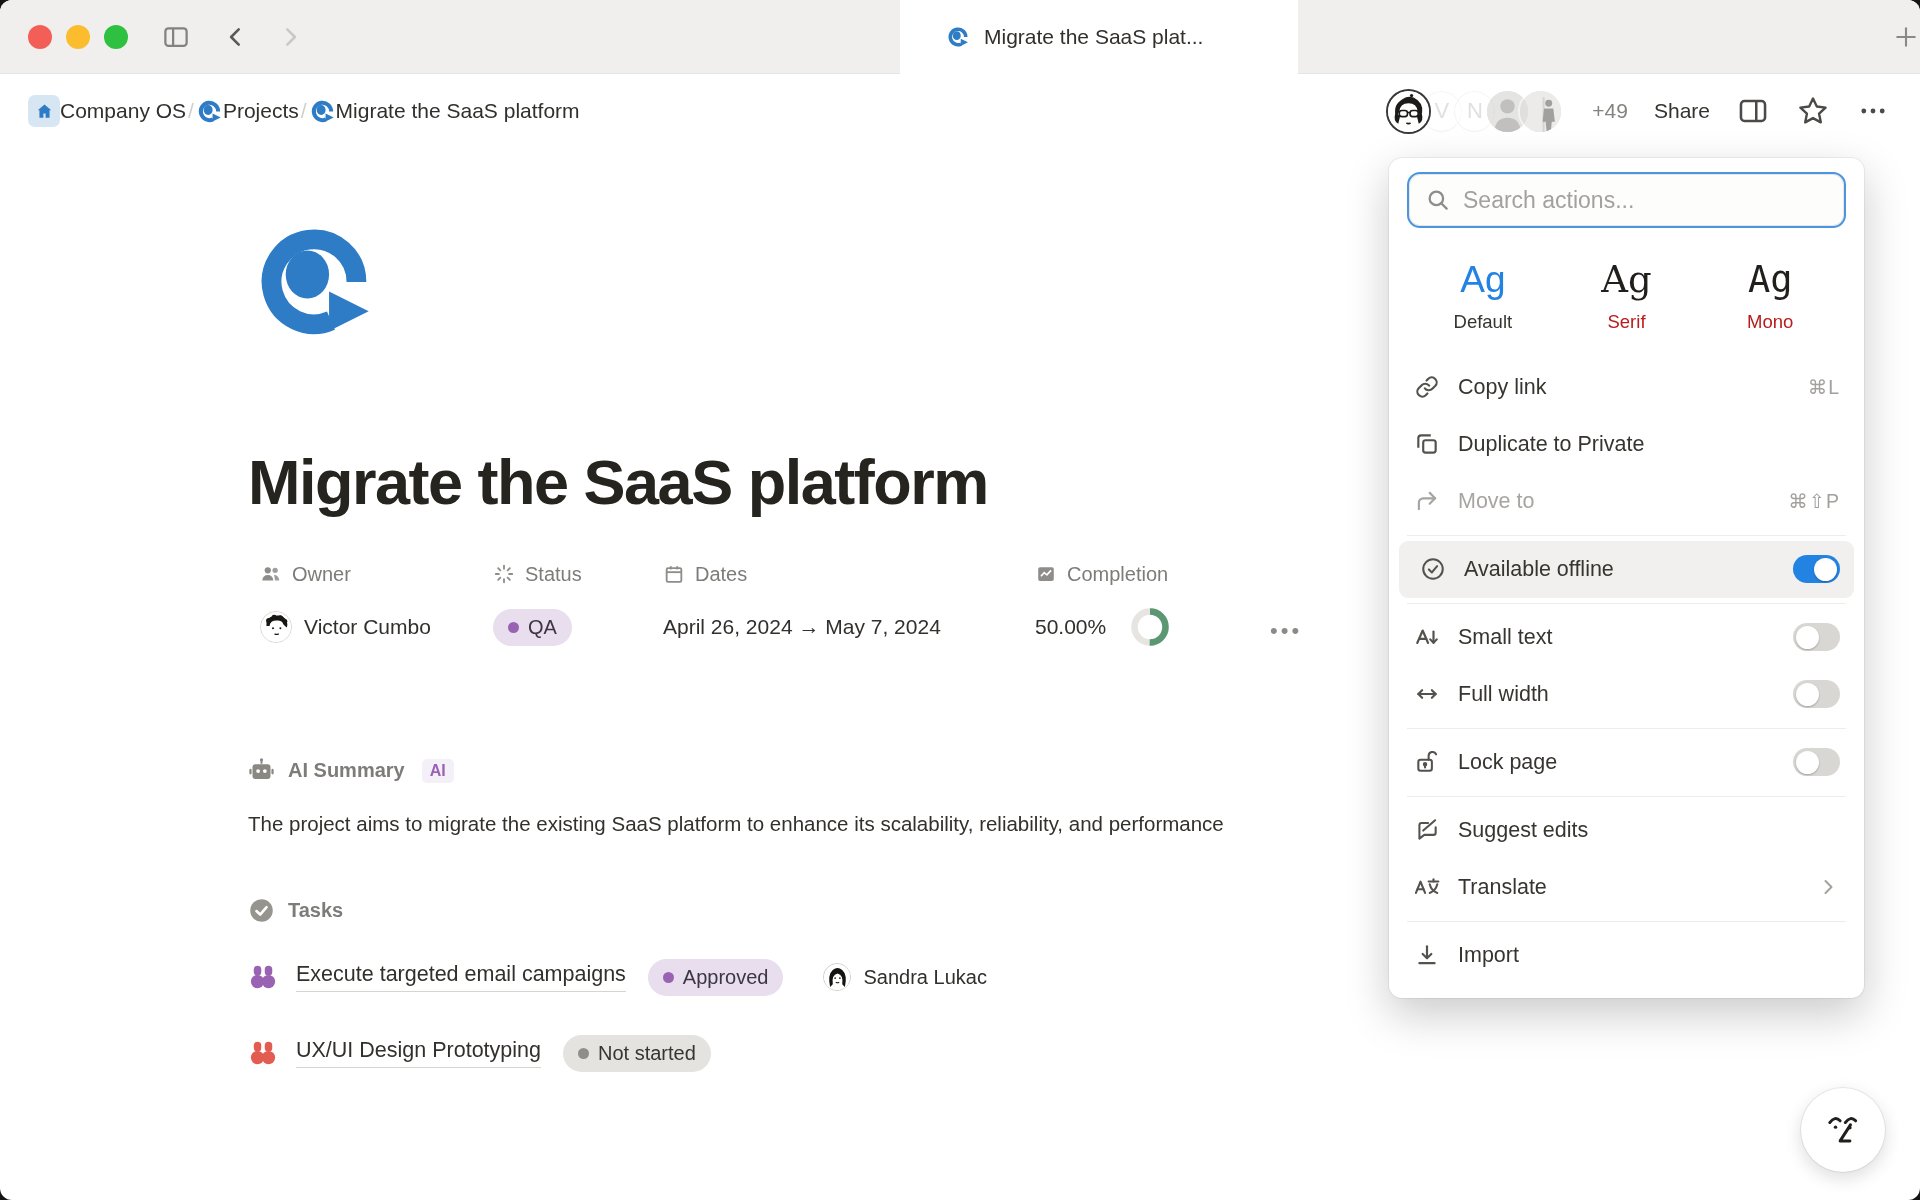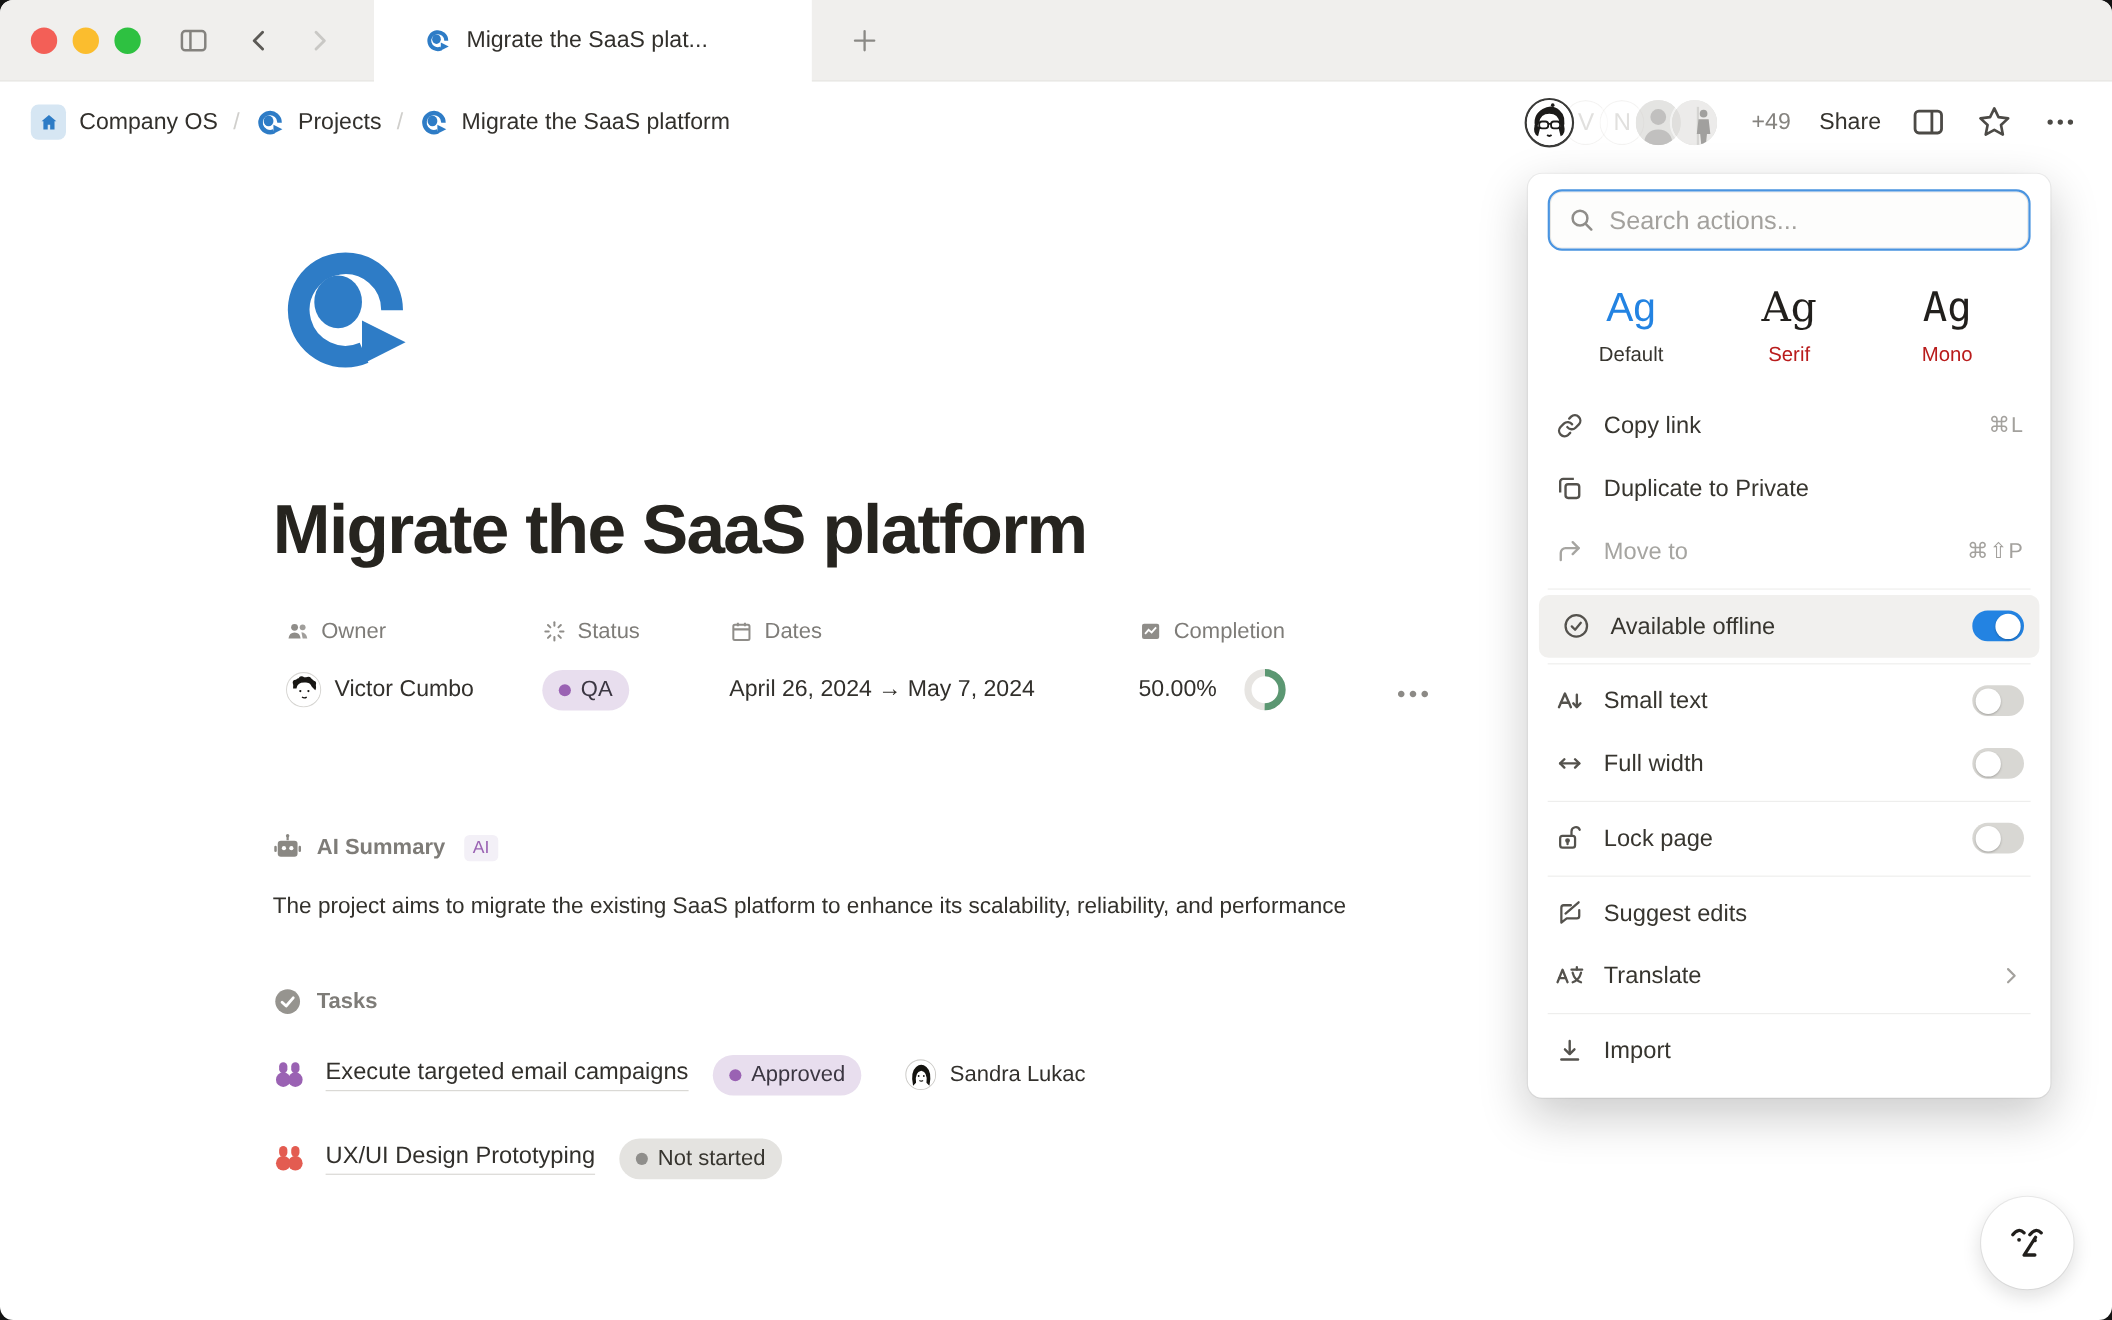--- a/index.html
+++ b/index.html
@@ -1,34 +1,34 @@
 <!DOCTYPE html>
 <html><head>
 <meta charset="utf-8">
 <style>
   * { margin:0; padding:0; box-sizing:border-box; }
   html,body { width:1920px; height:1200px; }
   body { background:#141414; font-family:"Liberation Sans","DejaVu Sans",sans-serif; color:#32302c; }
   .window { position:relative; width:1920px; height:1200px; background:#fff; border-radius:12px; overflow:hidden; }
 
   
-  .tabbar { position:relative; height:74px; background:#f0efed; border-bottom:1px solid #e6e5e2; display:flex; align-items:center; }
+  .tabbar { position:relative; height:74px; background:#f0efed; border-bottom:1px solid #e6e5e2; display:flex; align-items:center;justify-content:space-between; }
   .chrome-left { width:340px; height:100%; display:flex; align-items:center; padding-left:28px; gap:14px; flex:none; }
   .tl { width:24px; height:24px; border-radius:50%; flex:none; }
   .tl.red{ background:#f35f57; } .tl.yellow{ background:#fbbd2e; } .tl.green{ background:#2ec141; }
   .chrome-icon { color:#84827e; display:flex; align-items:center; justify-content:center; width:40px; height:40px; }
   .chrome-icon.back { color:#5c5a56; margin-left:6px; }
   .chrome-icon.fwd { color:#c9c8c5; }
   .tab-active { height:75px; margin-bottom:-1px; width:398px; background:#fff; display:flex; align-items:center; gap:14px; padding:0 24px 0 46px; flex:none; }
   .tab-title { font-size:21px; color:#32302c; white-space:nowrap; overflow:hidden; }
   .newtab { margin-left:34px; color:#8a8985; display:flex; align-items:center; }
 
   
   .crumbbar { height:74px; background:#fff; display:flex; align-items:center; padding:0 30px 0 28px; }
-  .crumbs { display:flex; align-items:center; gap:12px; font-size:21px; color:#32302c; }
+  .crumbs { display:flex; align-items:center; font-size:21px; color:#32302c; }
   .home-chip { width:32px; height:32px; border-radius:7px; background:#d6e6f3; display:flex; align-items:center; justify-content:center; color:#2e7cc6; }
   .crumb-sep { color:#d0cfcc; font-size:21px; padding:0 2px; }
   .crumb { cursor:default; }
   .bar-right { margin-left:auto; display:flex; align-items:center; gap:26px; }
   .avatars { display:flex; align-items:center; }
   .av { width:45px; height:45px; border-radius:50%; flex:none; border:2px solid #fff; display:flex; align-items:center; justify-content:center; overflow:hidden; background:#fff; }
   .av + .av { margin-left:-12px; }
   .av.ring { border:2px solid #3a3a38; z-index:5; }
   .av.letter { box-shadow:inset 0 0 0 1px #ecebe9; color:#c9c8c4; font-size:22px; }
   .av.fade { opacity:.55; }
@@ -50,21 +50,21 @@
   .owner-av { width:32px; height:32px; border-radius:50%; border:1px solid #d8d7d4; margin-right:12px; overflow:hidden; background:#fff; flex:none; }
   .pill { display:inline-flex; align-items:center; gap:9px; padding:7px 15px; border-radius:999px; font-size:20px; color:#3b3642; }
   .pill .dot { width:11px; height:11px; border-radius:50%; }
   .pill.purple { background:#e8deee; } .pill.purple .dot { background:#9a62b3; }
   .pill.gray { background:#e4e3e0; color:#37352f; } .pill.gray .dot { background:#8f8e8b; }
   .ring { margin-left:24px; }
   .prop-more { position:absolute; left:1022px; top:58px; color:#8c8a86; letter-spacing:3px; font-size:22px; }
 
   .section-head { display:flex; align-items:center; gap:13px; font-size:20px; font-weight:700; color:#7e7c78; }
   .ai-section { margin-top:83px; }
-  .ai-badge { font-size:16px; font-weight:400; color:#9a62b3; background:#f3f0f7; border-radius:5px; padding:3px 8px; margin-left:4px; }
+  .ai-badge { font-size:16px; font-weight:700; color:#9a62b3; background:#f3f0f7; border-radius:5px; padding:3px 8px; margin-left:4px; }
   .ai-body { margin-top:28px; font-size:20.5px; color:#33312c; white-space:nowrap; }
 
   .tasks { margin-top:61px; }
   .task-row { display:flex; align-items:center; margin-top:30px; height:46px; }
   .task-ico { width:30px; height:30px; margin-right:18px; flex:none; }
   .task-ico.purple { color:#9a62b3; } .task-ico.red { color:#e35c51; }
   .task-title { font-size:21.5px; color:#32302c; border-bottom:1.5px solid #d6d5d1; padding-bottom:4px; }
   .task-row .pill { margin-left:22px; }
   .task-assignee { display:flex; align-items:center; margin-left:40px; gap:12px; font-size:20px; color:#32302c; }
   .assignee-av { width:28px; height:28px; border-radius:50%; overflow:hidden; border:1px solid #cfcecb; background:#fff; flex:none; }

